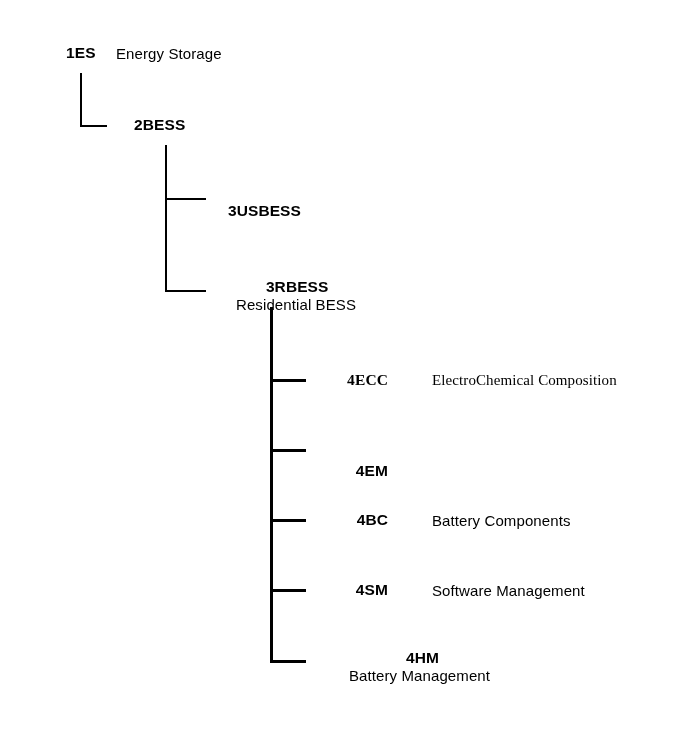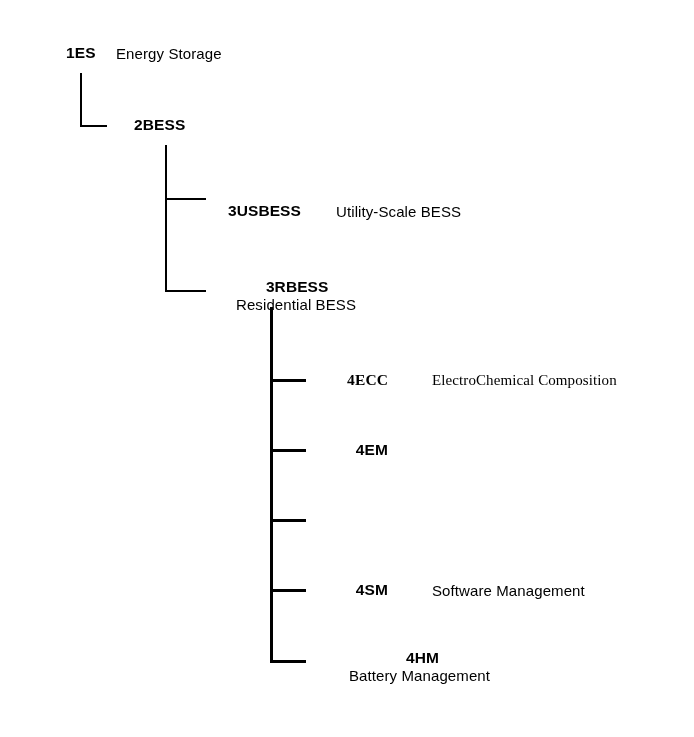--- a/index.html
+++ b/index.html
@@ -93,37 +93,40 @@
     <span class="code">1ES</span>
     <span class="desc">Energy Storage</span>
   </div>
 
   <div class="node lvl2">
     <span class="code">2BESS</span>
   </div>
 
   <div class="node lvl3" style="top:187px;margin-top:12px;">
     <span class="code">3USBESS</span>
-    <span class="desc">Utility-Scale BESS</span>
   </div>
 
   <div class="node lvl3" style="top:278px;flex-direction:column;">
     <span class="code">3RBESS</span>
     <span class="desc">Residential BESS</span>
   </div>
 
   <div class="node lvl4" style="top:368px;font-family:Liberation Serif, serif;">
     <span class="code">4ECC</span>
     <span class="desc">ElectroChemical Composition</span>
   </div>
 
-  <div class="node lvl4" style="top:438px;">
+  <div class="node lvl4" style="top:459px;">
     <span class="code">4EM</span>
   </div>
 
+  <div class="node lvl4" style="top:508px;">
+    <span class="code">4BC</span>
+    <span class="desc">Battery Components</span>
+  </div>
 
   <div class="node lvl4" style="top:578px;">
     <span class="code">4SM</span>
     <span class="desc">Software Management</span>
   </div>
 
   <div class="node lvl4" style="top:649px;flex-direction:column;">
     <span class="code">4HM</span>
     <span class="desc">Battery Management</span>
   </div>

